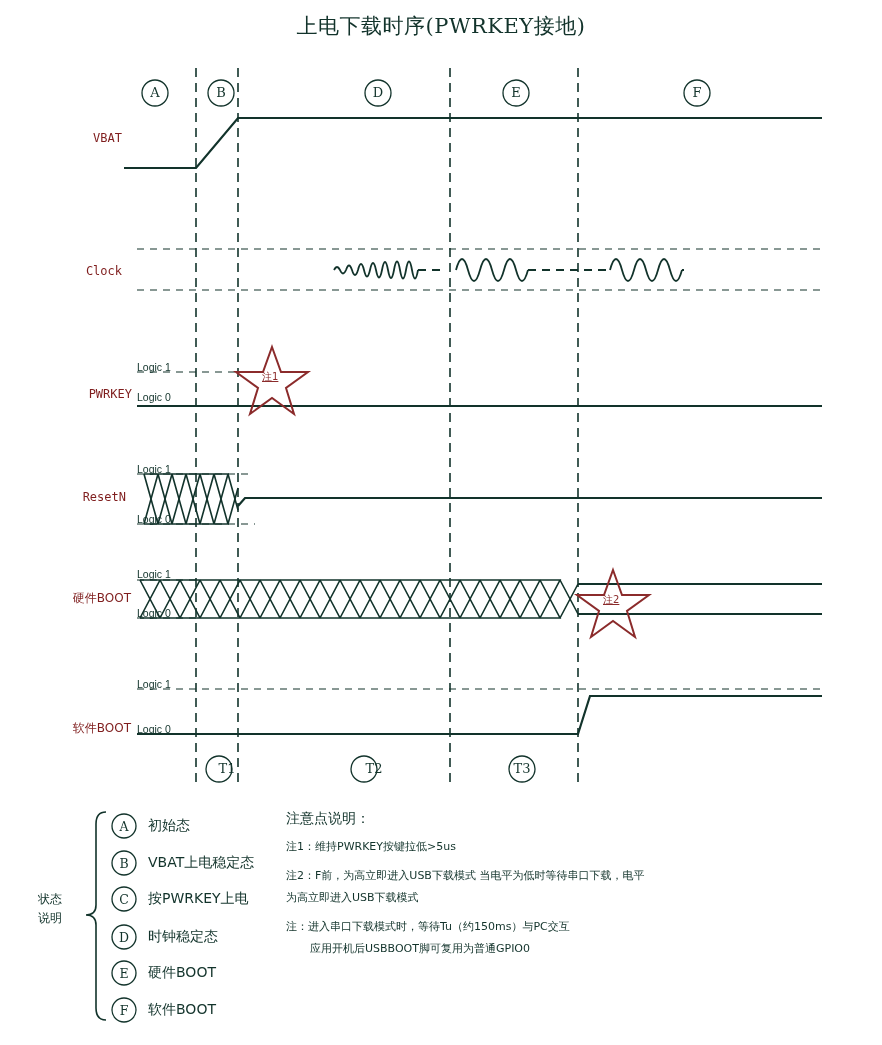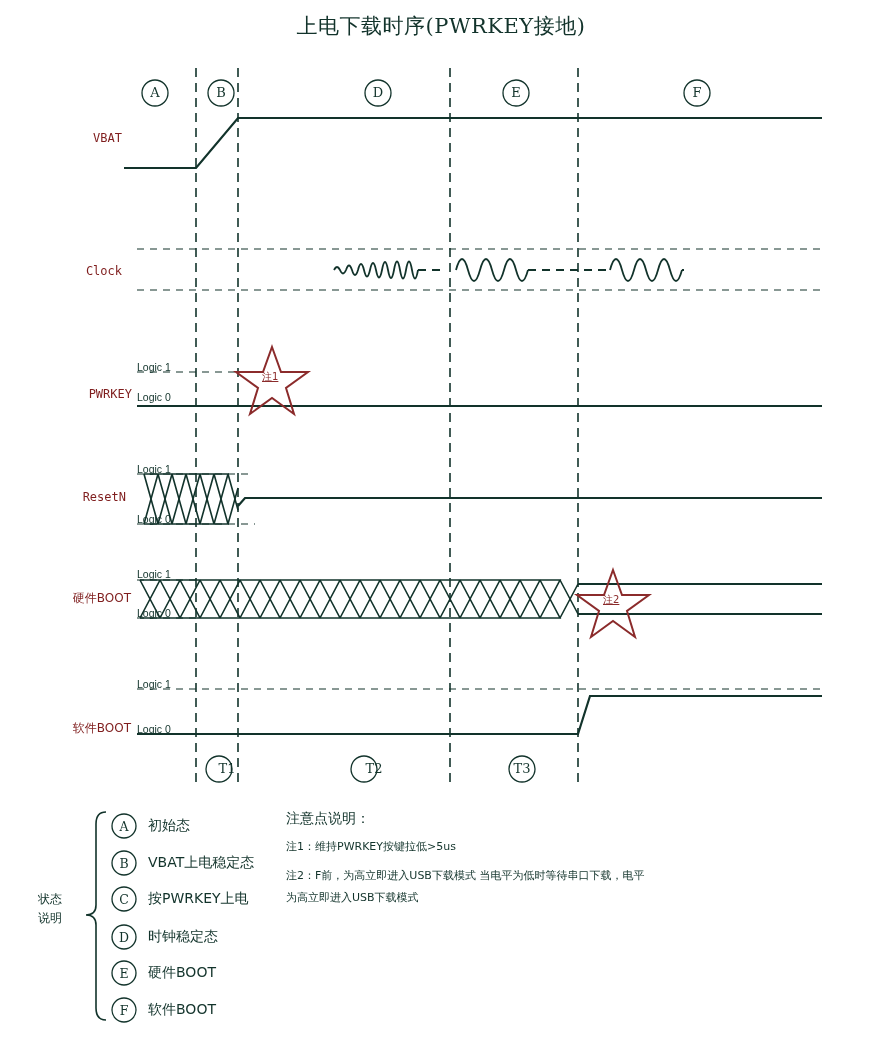--- a/index.html
+++ b/index.html
@@ -242,14 +242,16 @@
   <div class="legend-text" style="left:148px; top:854px;">VBAT上电稳定态</div>
   <div class="legend-text" style="left:148px; top:890px;">按PWRKEY上电</div>
   <div class="legend-text" style="left:148px; top:928px;">时钟稳定态</div>
   <div class="legend-text" style="left:148px; top:964px;">硬件BOOT</div>
   <div class="legend-text" style="left:148px; top:1001px;">软件BOOT</div>
 
   <div class="note-title" style="left:286px; top:810px;">注意点说明：</div>
   <div class="note-line" style="left:286px; top:839px;">注1：维持PWRKEY按键拉低&gt;5us</div>
   <div class="note-line" style="left:286px; top:868px;">注2：F前，为高立即进入USB下载模式  当电平为低时等待串口下载，电平</div>
   <div class="note-line" style="left:286px; top:890px;">为高立即进入USB下载模式</div>
+  <div class="note-line" style="left:286px; top:919px;">注：进入串口下载模式时，等待Tu（约150ms）与PC交互</div>
+  <div class="note-line" style="left:310px; top:941px;">应用开机后USBBOOT脚可复用为普通GPIO0</div>
 
 </div>
 
 </body></html>

